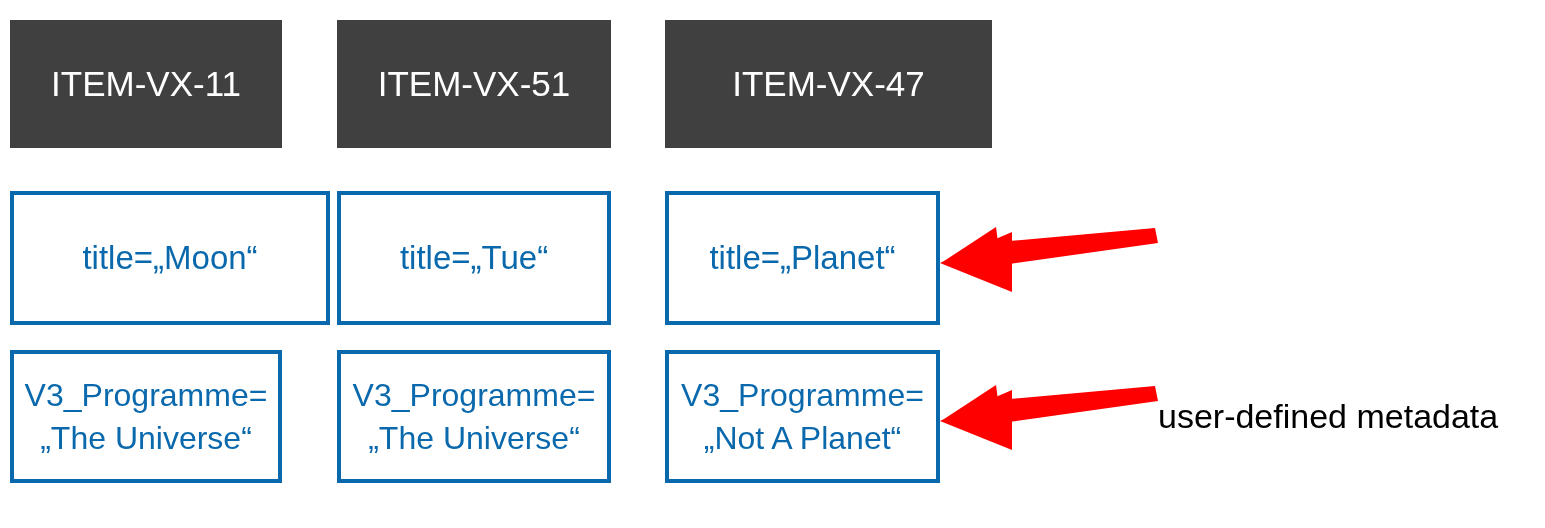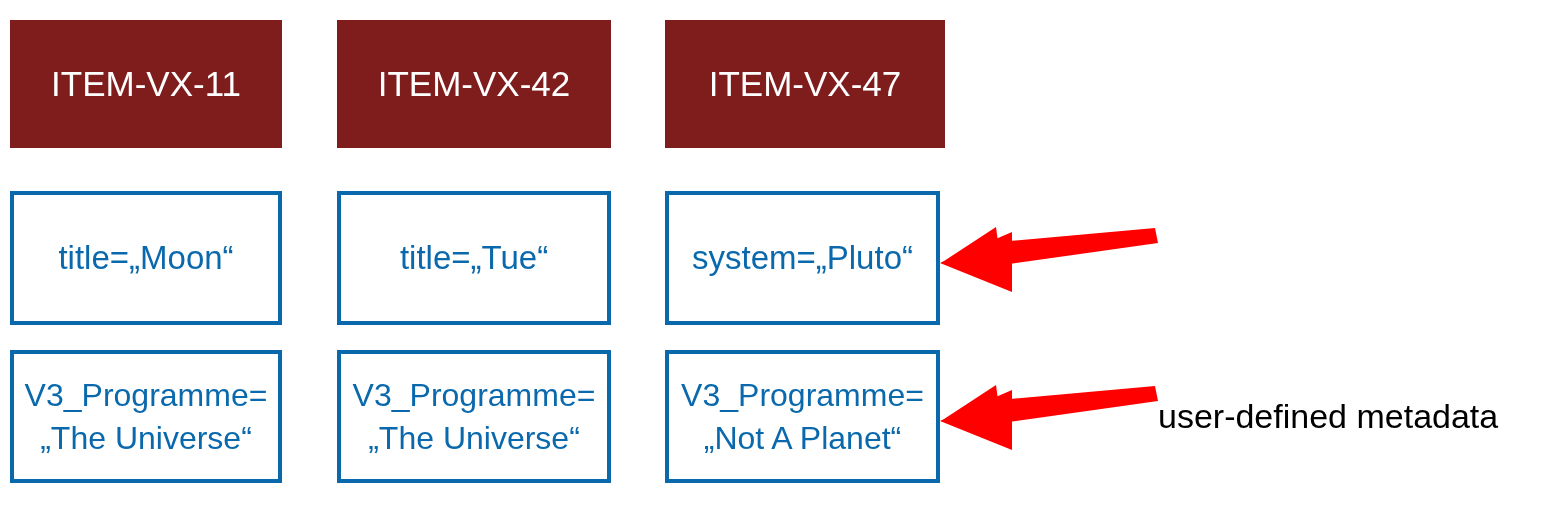--- a/index.html
+++ b/index.html
@@ -22,21 +22,21 @@
   .box {
     position: absolute;
     box-sizing: border-box;
     display: flex;
     align-items: center;
     justify-content: center;
     text-align: center;
   }
 
   .box-header {
-    background: #7f1d1d;
+    background: #404040;
     color: #ffffff;
     font-size: 35px;
     font-weight: 400;
     letter-spacing: 0px;
   }
 
   .box-outline {
     background: #ffffff;
     border: 4px solid #0A69AC;
     color: #0A69AC;
@@ -77,39 +77,39 @@
     line-height: 1;
   }
 </style>
 </head>
 <body>
 
 <div id="canvas">
 
   <div class="box box-header" style="left:10px; top:20px; width:272px; height:128px;">ITEM-VX-11</div>
 
-  <div class="box box-outline box-meta-system" style="left:10px; top:191px; width:272px; height:134px;">title=„Moon“</div>
+  <div class="box box-outline box-meta-system" style="left:10px; top:191px; width:320px; height:134px;">title=„Moon“</div>
 
   <div class="box box-outline box-meta-user" style="left:10px; top:350px; width:272px; height:133px;">
       <span class="txt">V3_Programme=
 „The Universe“</span>
     </div>
 
-  <div class="box box-header" style="left:337px; top:20px; width:274px; height:128px;">ITEM-VX-42</div>
+  <div class="box box-header" style="left:337px; top:20px; width:274px; height:128px;">ITEM-VX-51</div>
 
   <div class="box box-outline box-meta-system" style="left:337px; top:191px; width:274px; height:134px;">title=„Tue“</div>
 
   <div class="box box-outline box-meta-user" style="left:337px; top:350px; width:274px; height:133px;">
       <span class="txt">V3_Programme=
 „The Universe“</span>
     </div>
 
-  <div class="box box-header" style="left:665px; top:20px; width:280px; height:128px;">ITEM-VX-47</div>
+  <div class="box box-header" style="left:665px; top:20px; width:327px; height:128px;">ITEM-VX-47</div>
 
-  <div class="box box-outline box-meta-system" style="left:665px; top:191px; width:275px; height:134px;">system=„Pluto“</div>
+  <div class="box box-outline box-meta-system" style="left:665px; top:191px; width:275px; height:134px;">title=„Planet“</div>
 
   <div class="box box-outline box-meta-user" style="left:665px; top:350px; width:275px; height:133px;">
       <span class="txt">V3_Programme=
 „Not A Planet“</span>
     </div>
 
   <svg class="arrow-svg" viewBox="0 0 1545 528" xmlns="http://www.w3.org/2000/svg">
 
     <g>
       <polygon fill="#FF0000" points="1155,228 1158,243 1002,265 1004,280 941,263 996,227 998,242"></polygon>

